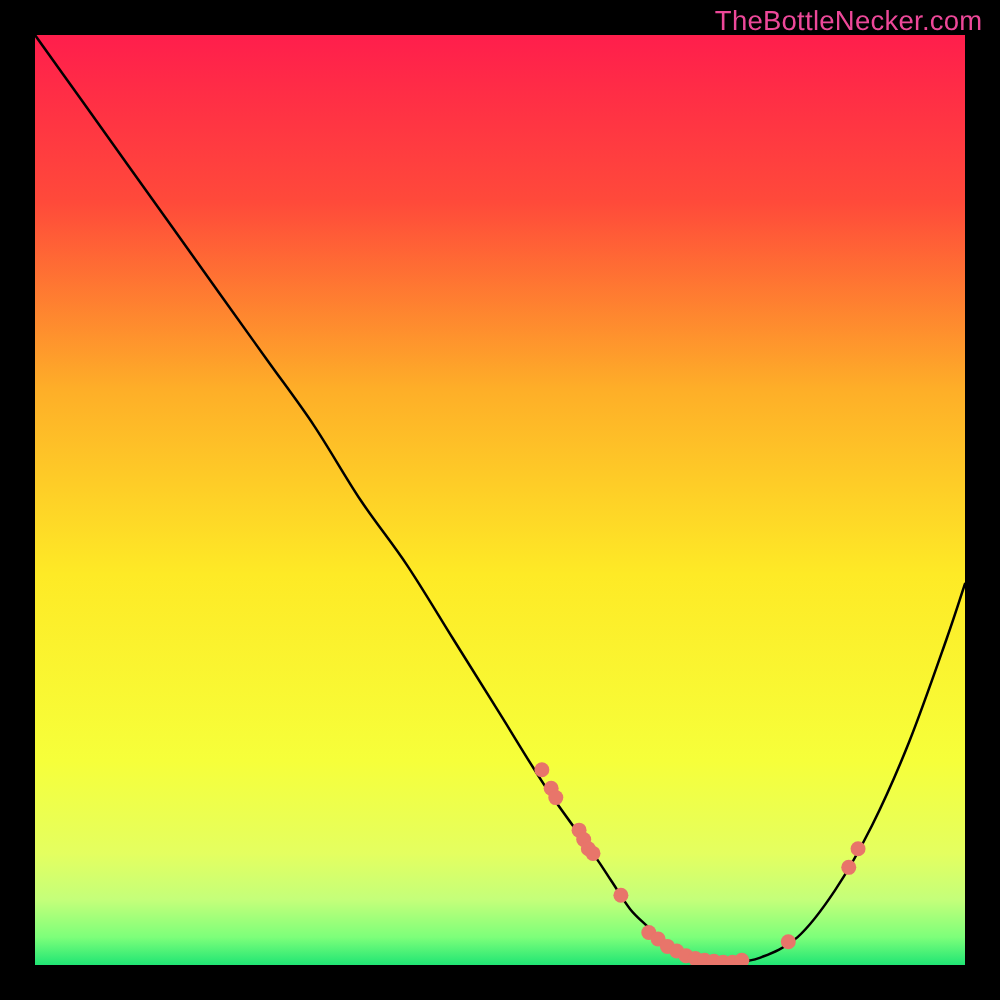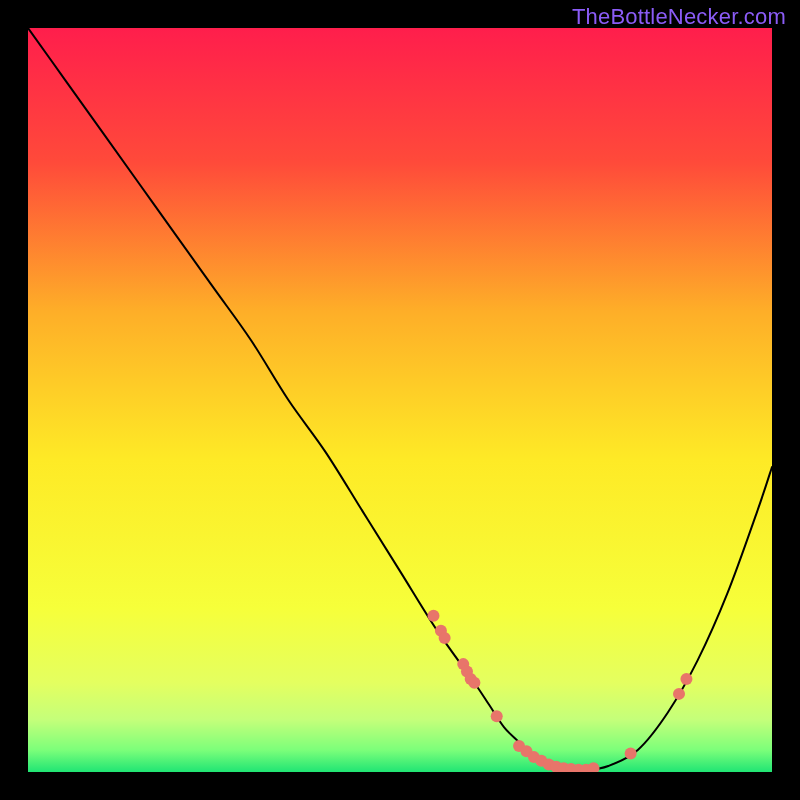--- a/index.html
+++ b/index.html
@@ -15,21 +15,21 @@
     width: 800px;
     height: 800px;
   }
   .watermark {
     position: absolute;
     top: 4px;
     right: 14px;
     font-family: Arial, Helvetica, sans-serif;
     font-size: 22px;
     font-weight: 500;
-    color: #8b5cf6;
+    color: #ec4899;
     letter-spacing: 0.2px;
     z-index: 5;
   }
   .plot-area {
     position: absolute;
     left: 28px;
     top: 28px;
     width: 744px;
     height: 744px;
   }

